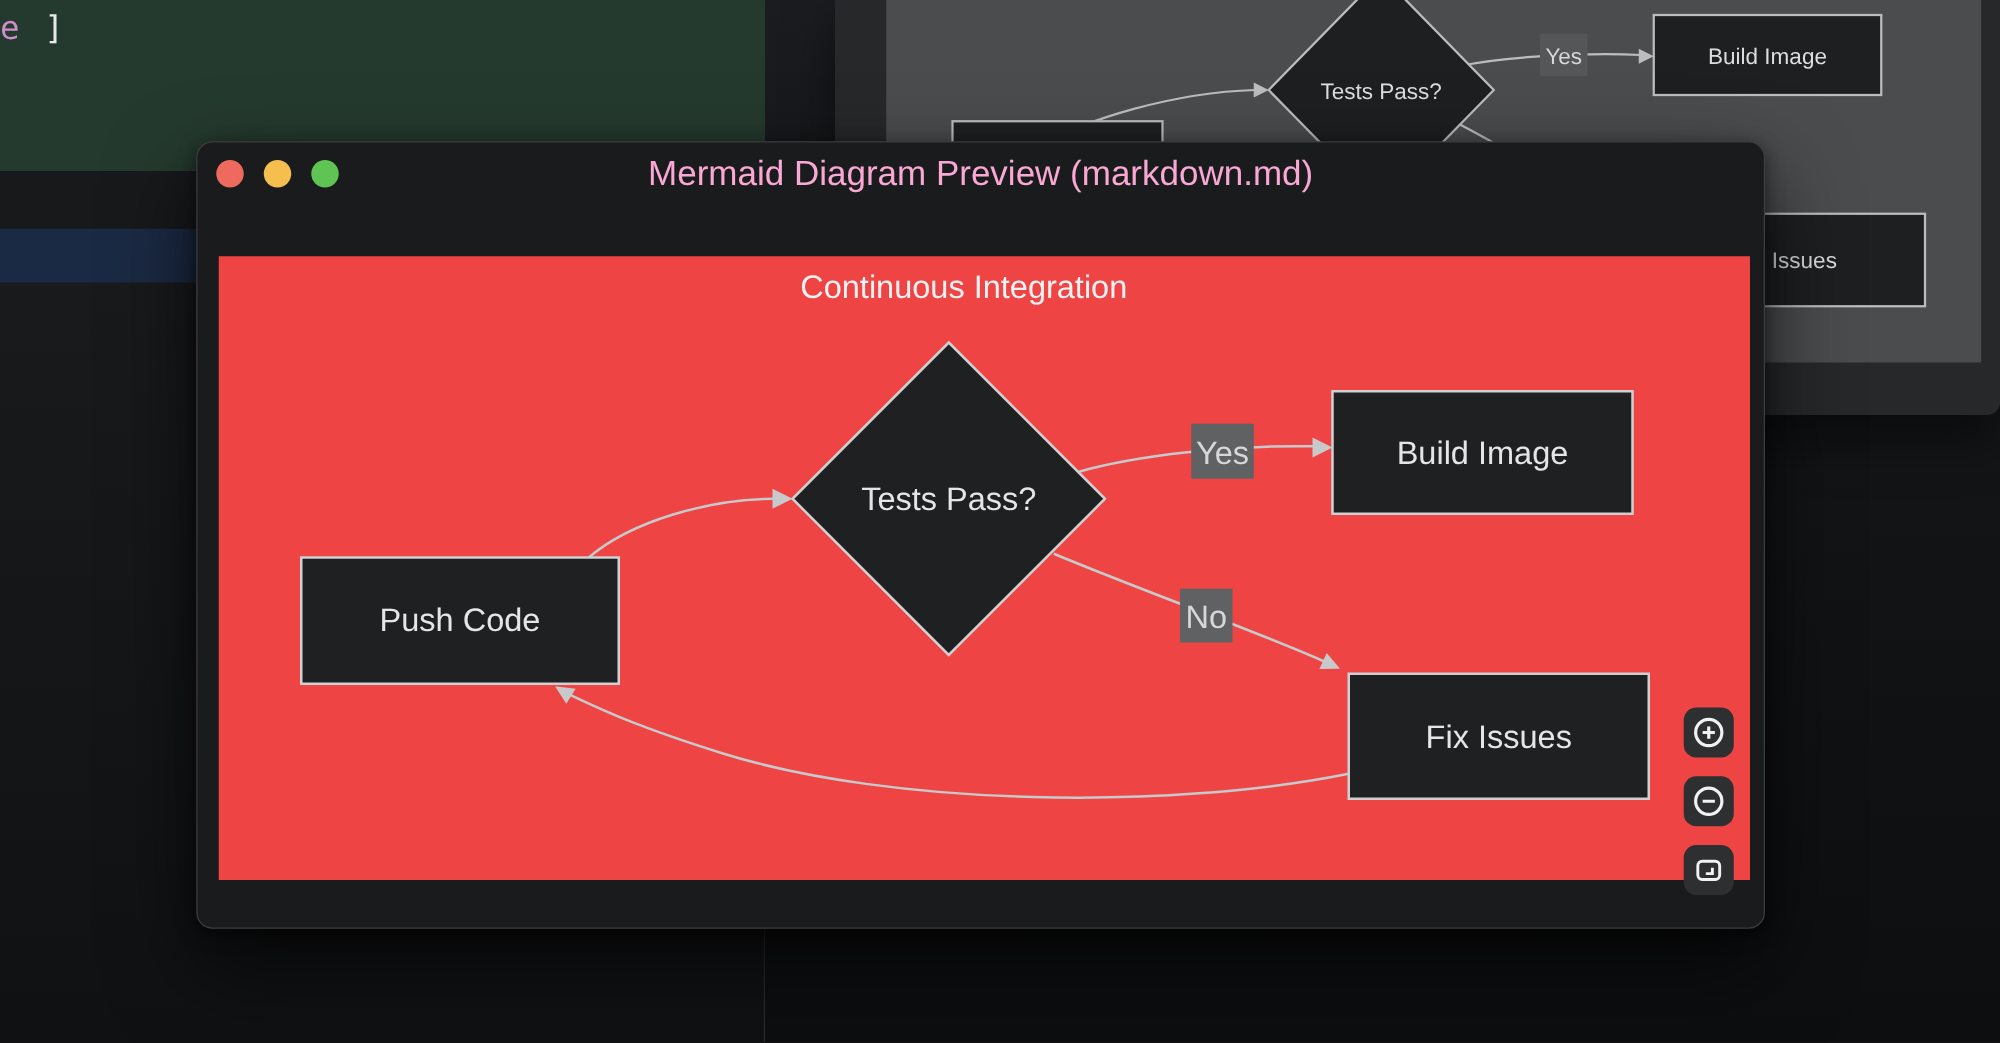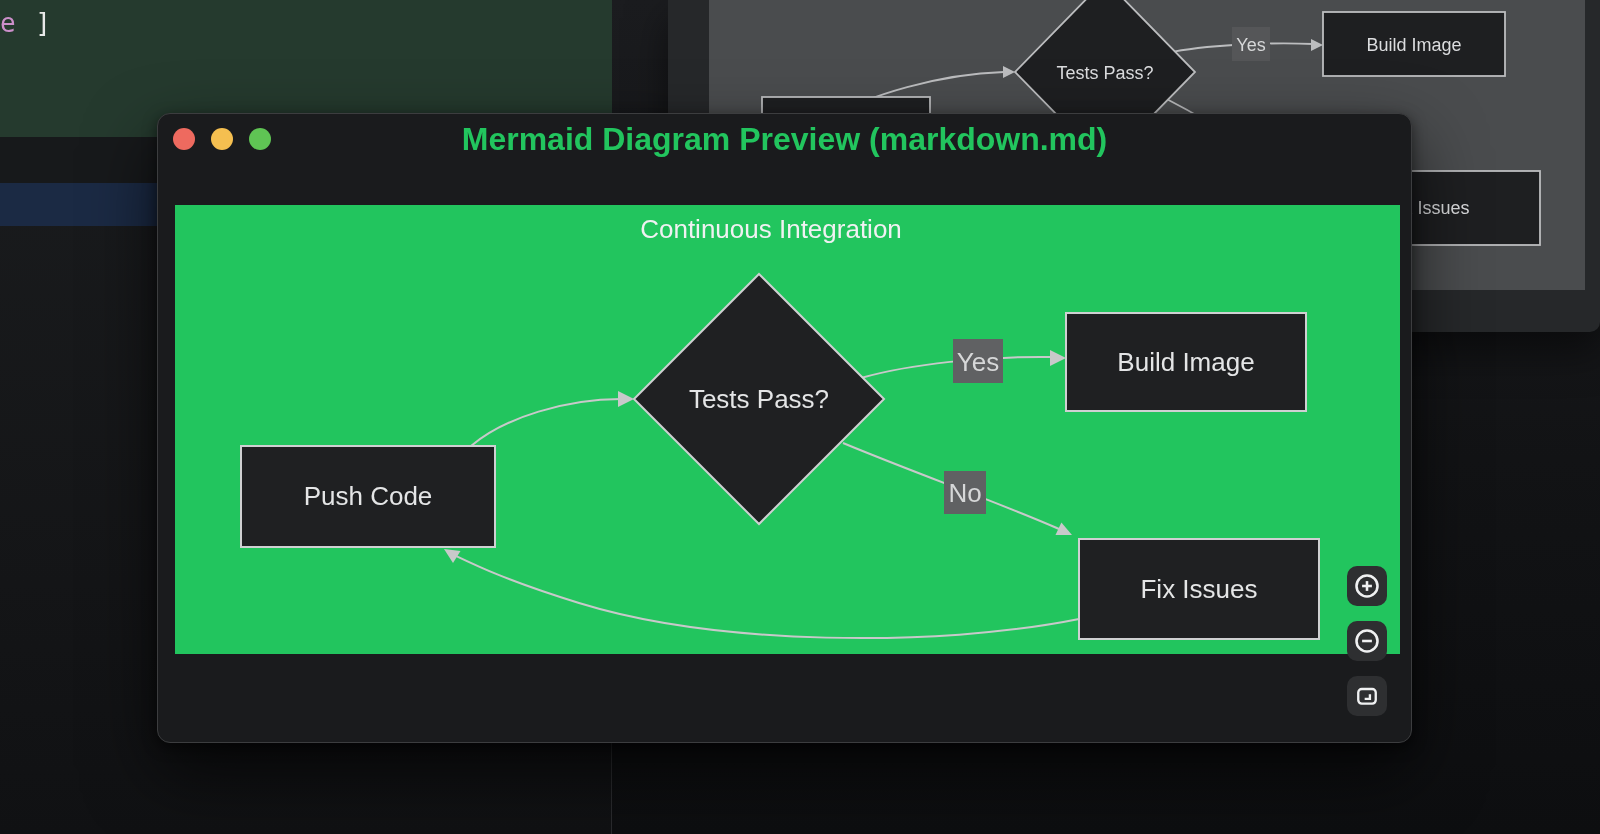--- a/index.html
+++ b/index.html
@@ -27,22 +27,22 @@
 
   
   .main-window { position:absolute; left:157px; top:113px; width:1255px; height:630px;
                  background:#1a1b1d; border:1px solid #3c3d3f; border-radius:13px;
                  box-shadow:0 30px 70px rgba(0,0,0,0.65), 0 4px 14px rgba(0,0,0,0.5); }
   .titlebar { position:absolute; left:0; top:0; width:100%; height:50px; display:flex; align-items:center; }
   .traffic { position:absolute; top:14px; width:22px; height:22px; border-radius:50%; cursor:default; }
   .t-red    { left:15px;  background:#ee6a5f; }
   .t-yellow { left:53px;  background:#f5bf50; }
   .t-green  { left:91px;  background:#5fc454; }
-  .win-title { width:100%; text-align:center; font-size:32px; font-weight:700; color:#22c55e; }
-  .content { position:absolute; left:17px; top:91px; width:1225px; height:449px; background:#22c55e; }
+  .win-title { width:100%; text-align:center; font-size:28px; font-weight:400; color:#f9a8d4; }
+  .content { position:absolute; left:17px; top:91px; width:1225px; height:499px; background:#ef4444; }
 
   
   .zoom-controls { position:absolute; right:24px; top:452px; display:flex; flex-direction:column; gap:15px; z-index:5; }
   .zctl { width:40px; height:40px; border-radius:10px; background:#2e2f31; border:none;
           display:flex; align-items:center; justify-content:center; cursor:pointer; }
   .zctl svg { display:block; }
 
   svg text { font-family:"Liberation Sans", sans-serif; }
 </style>
 </head>

